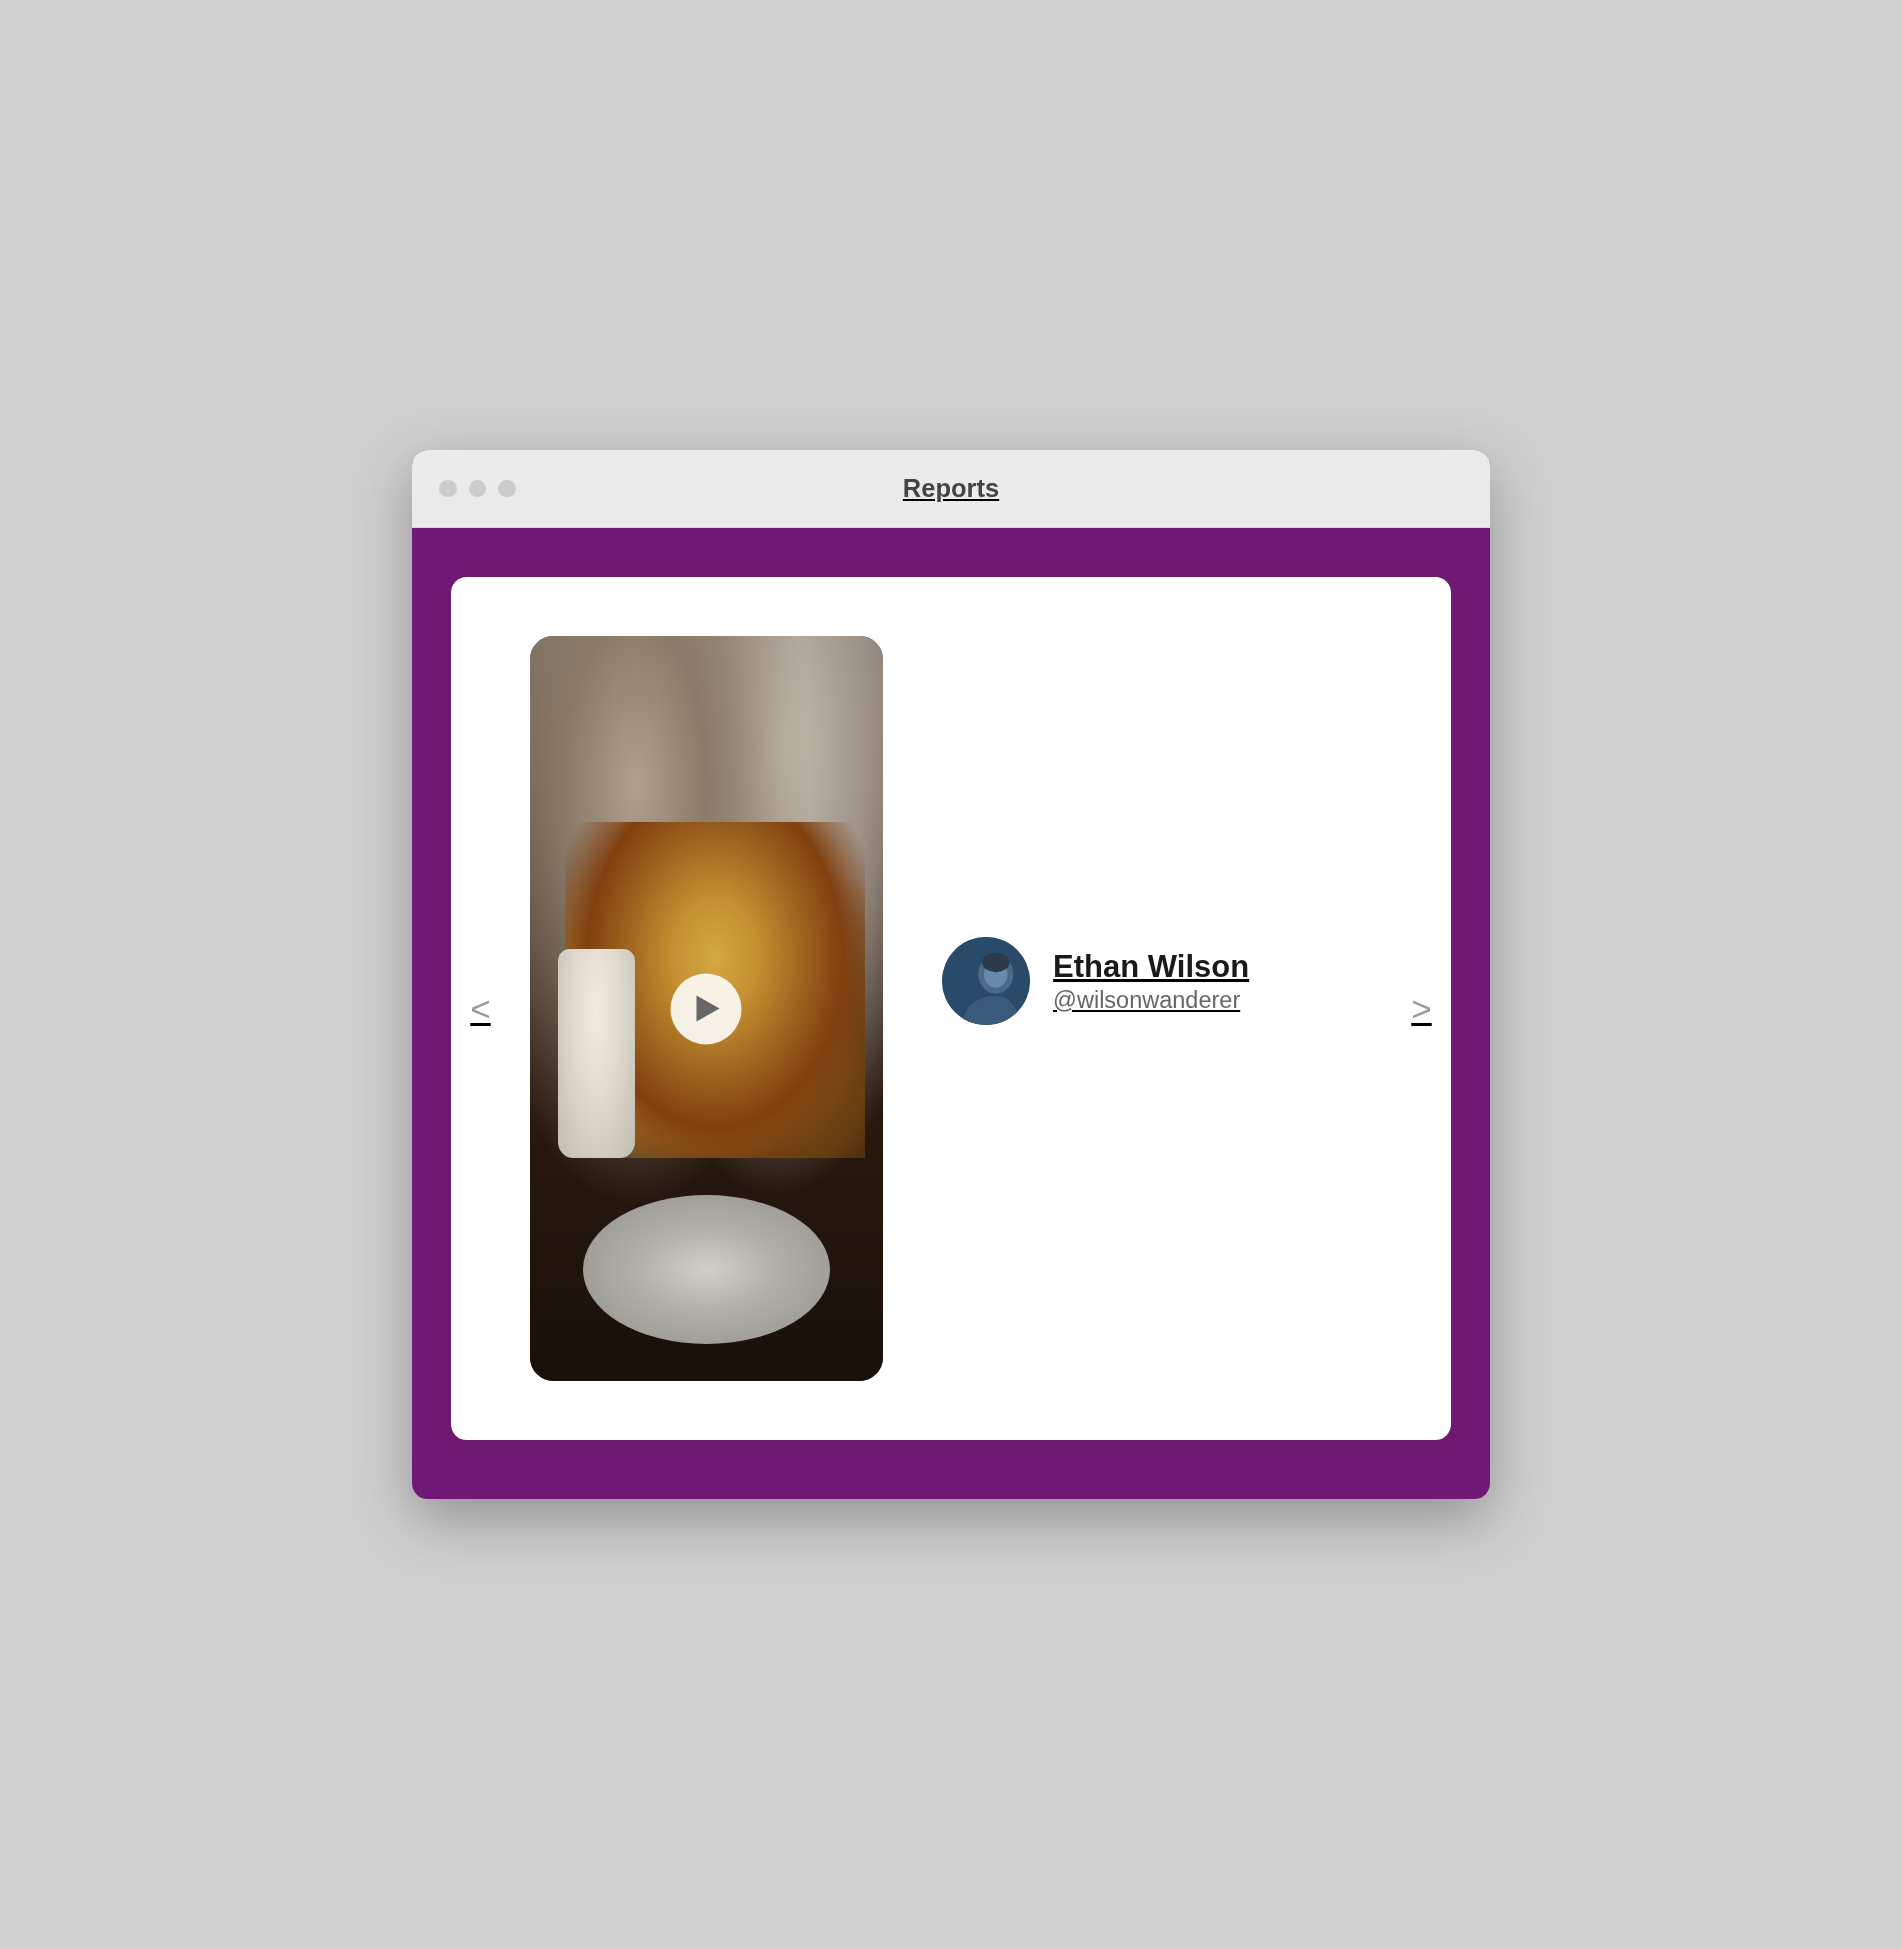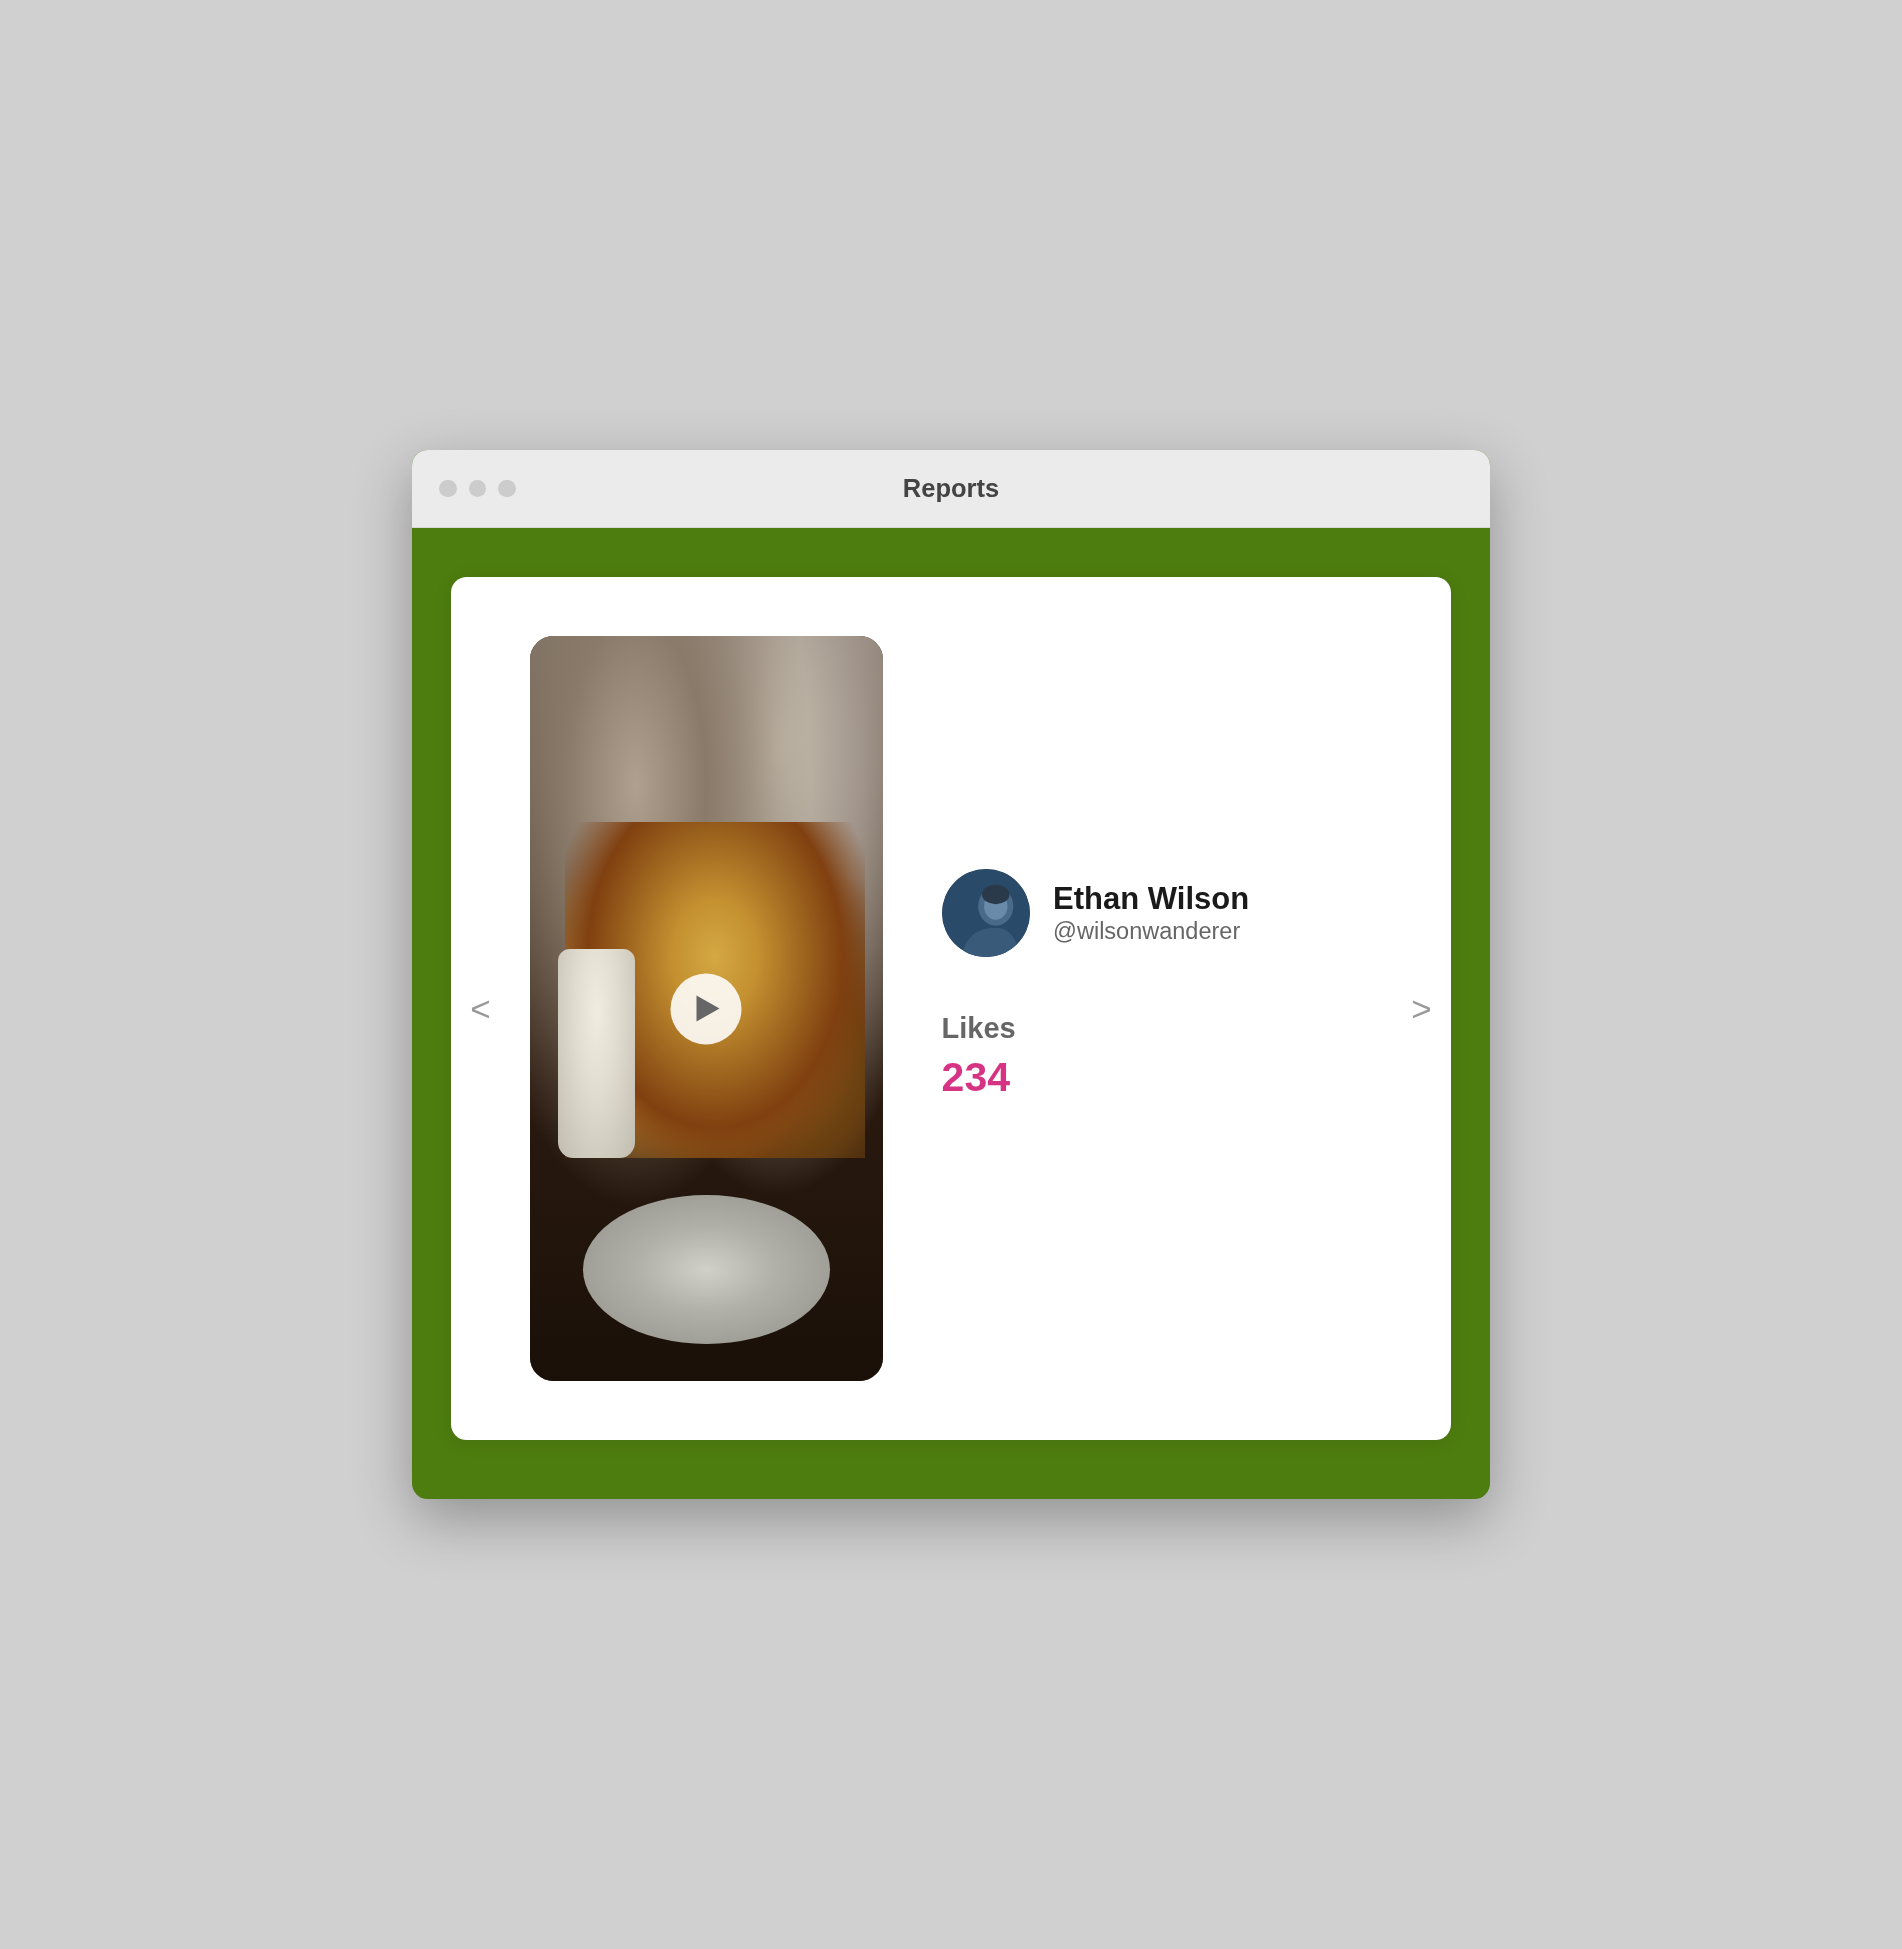--- a/index.html
+++ b/index.html
@@ -12,24 +12,25 @@
       background: #d0d0d0;
       display: flex;
       justify-content: center;
       align-items: center;
       min-height: 100vh;
       font-family: -apple-system, BlinkMacSystemFont, 'Helvetica Neue', Arial, sans-serif;
     }
 
     .window {
       width: 1078px;
-      background: #4d7c0f;
+      background: #701a75;
       border-radius: 15.7px;
       overflow: hidden;
       box-shadow: 0 19.6px 59px rgba(0,0,0,0.3);
+      text-decoration: underline;
     }
 
     .titlebar {
       background: #ebebeb;
       height: 78px;
       display: flex;
       align-items: center;
       justify-content: center;
       position: relative;
       border-bottom: 1px solid #d8d8d8;
@@ -294,24 +295,20 @@
             </svg>
           </div>
           <div class="user-text">
             <div class="user-name">Ethan Wilson</div>
             <div class="user-handle">@wilsonwanderer</div>
           </div>
         </div>
 
 
 
-        <div class="stat-item">
-          <div class="stat-label">Likes</div>
-          <div class="stat-value">234</div>
-        </div>
 
       </div>
     </div>
 
     <div class="nav-arrow">
       <span>&gt;</span>
     </div>
 
   </div>
 </div>

